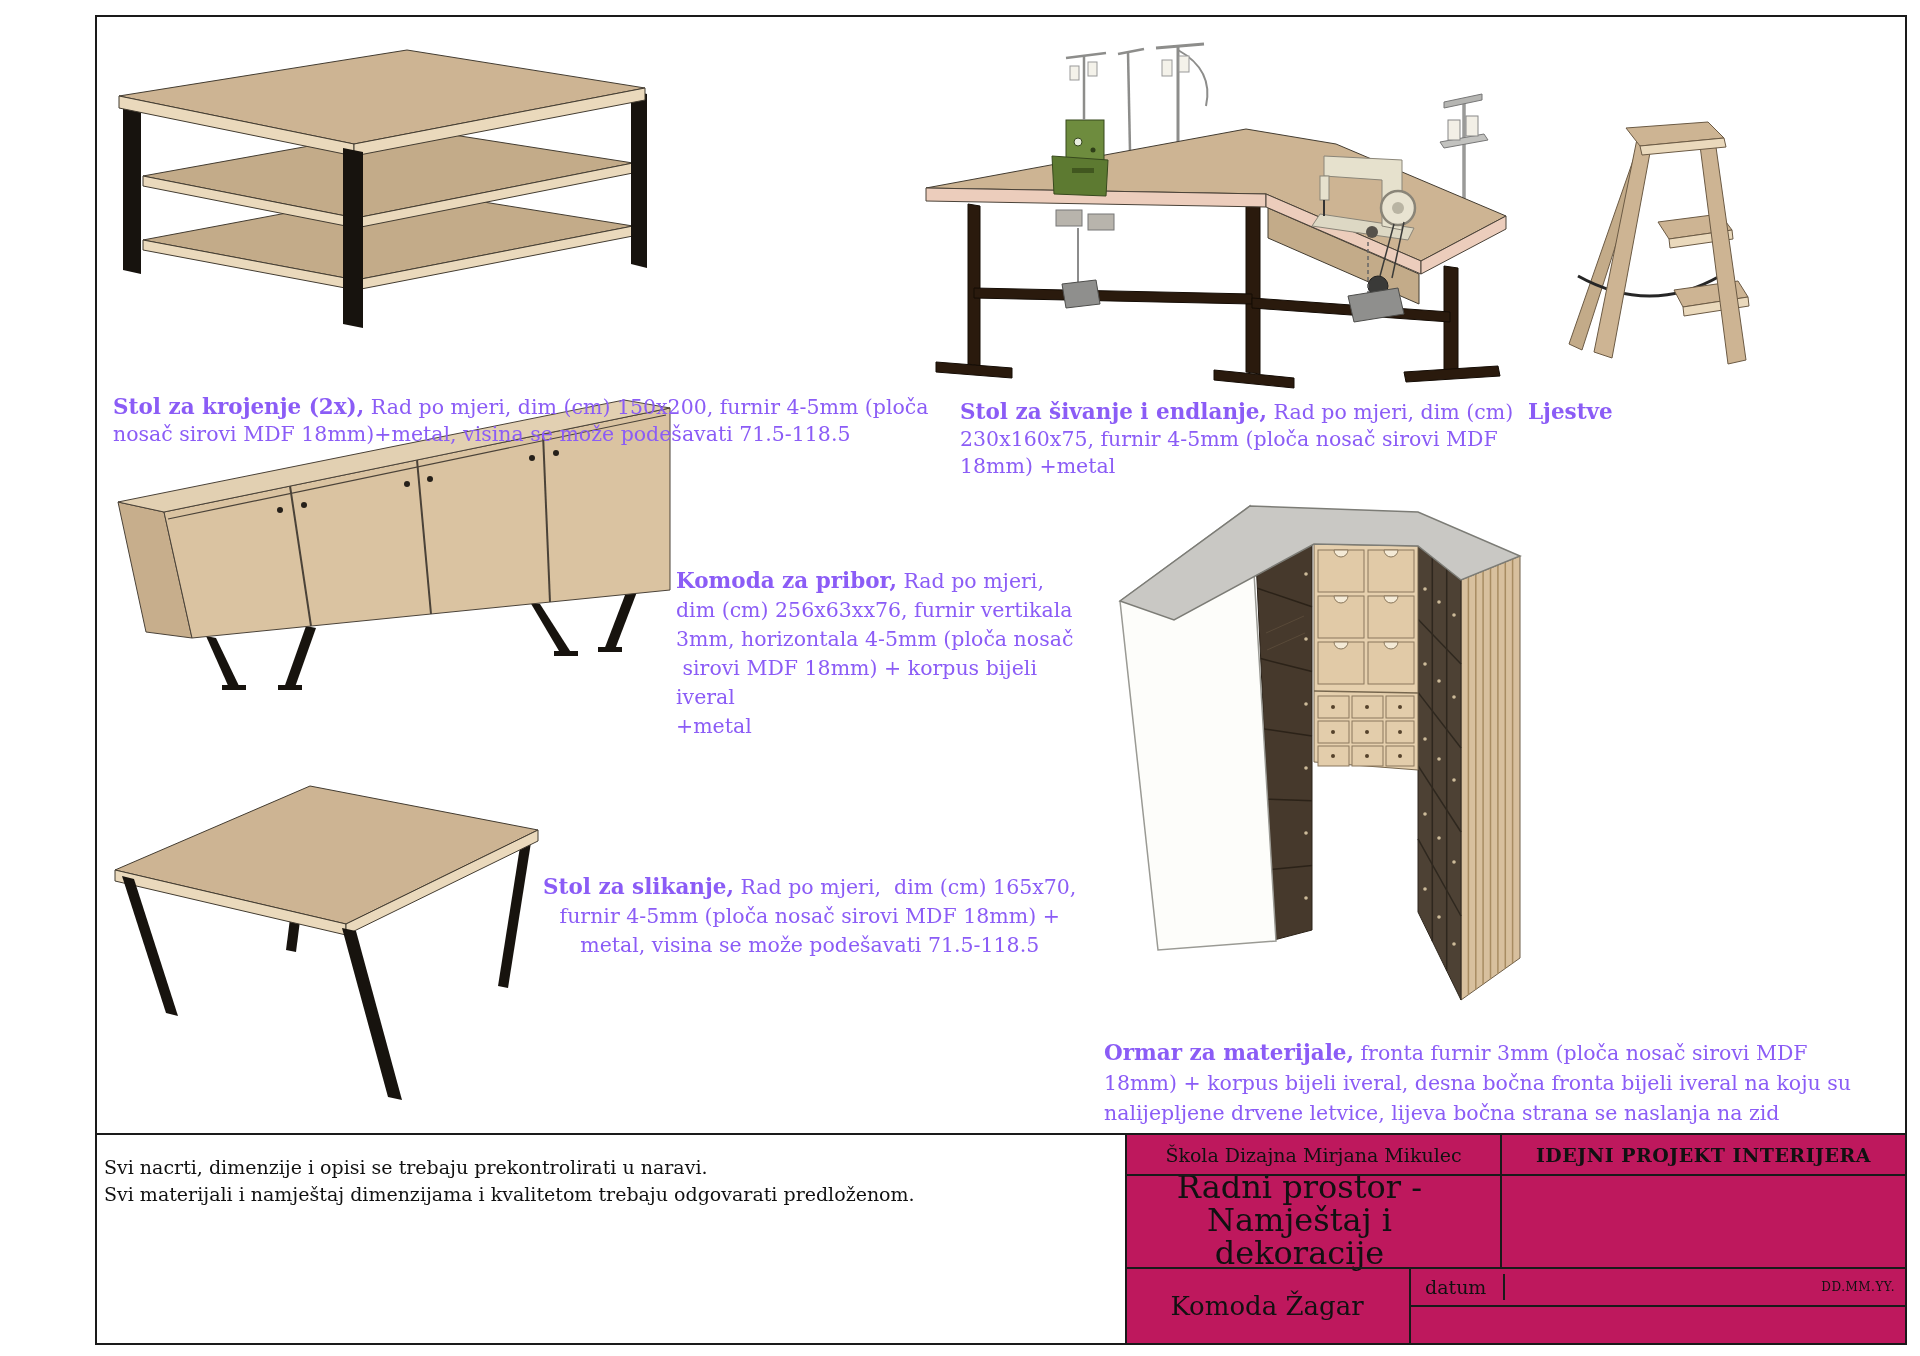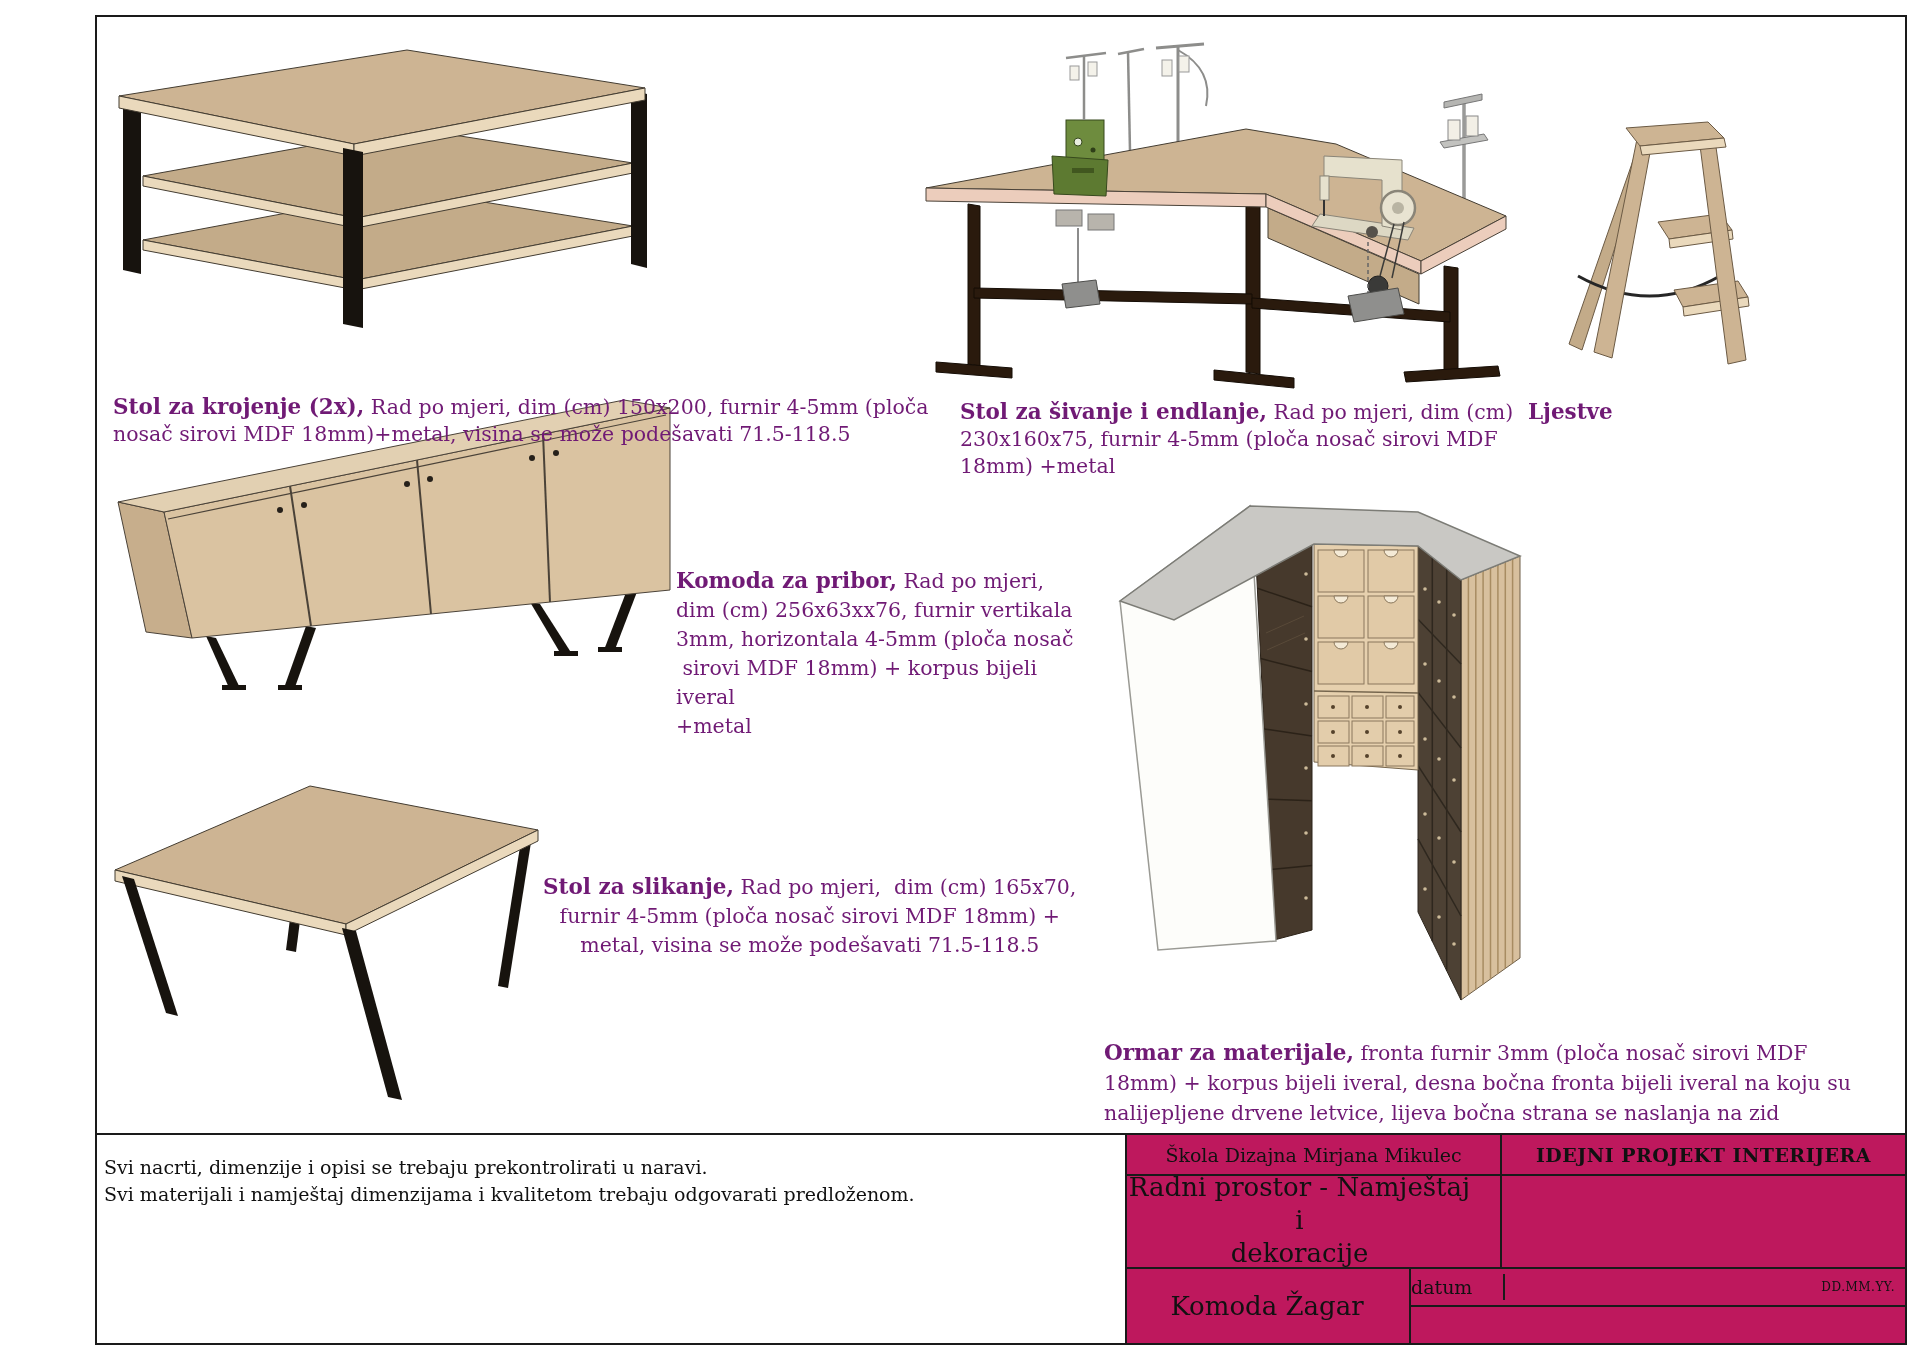--- a/index.html
+++ b/index.html
@@ -7,38 +7,38 @@
     --metal:#17130e; --darkwood:#2a1a0d; --pinkedge:#eccdbc;
     --green:#5d7a31; --green2:#6e8c3e; --cream:#e6e1cd;
     --graytop:#c9c8c4; --whitepanel:#fdfdfa; --darkfront:#4d4134; --slat:#d8c09e;
     --ink:#111111;
   }
   *{margin:0;padding:0;box-sizing:border-box;}
   html,body{width:1920px;height:1356px;background:#ffffff;overflow:hidden;}
   body{font-family:"DejaVu Serif","Liberation Serif",serif;color:var(--ink);position:relative;}
   .frame{position:absolute;left:95px;top:15px;width:1812px;height:1330px;border:2px solid #1a1a1a;background:#fff;}
   .fig{position:absolute;}
-  .caption{position:absolute;white-space:pre;font-size:20.5px;line-height:27px;color:#701a75;}
+  .caption{position:absolute;white-space:pre;font-size:20.5px;line-height:27px;color:#8b5cf6;}
   .cap-bold{font-weight:bold;font-size:21.5px;}
   .cap-lh29{line-height:29px;}
   .cap-lh30{line-height:30px;}
   .notes{position:absolute;left:104px;top:1154px;font-size:19px;line-height:27px;white-space:pre;}
   .hsep{position:absolute;left:95px;top:1133px;width:1032px;height:2px;background:#1a1a1a;}
   
   .tblock{position:absolute;left:1125px;top:1133px;width:782px;height:212px;border:2px solid #1a1a1a;background:#be185d;}
   .tcell{position:absolute;display:flex;align-items:center;justify-content:center;text-align:center;}
   .tline{position:absolute;background:#1a1a1a;}
   .t-school{left:0;top:0;width:373px;height:39px;font-size:19px;}
   .t-ptype{left:375px;top:0;width:403px;height:39px;font-size:19px;font-weight:bold;letter-spacing:.5px;}
-  .t-title{left:0;top:41px;width:345px;height:89px;font-size:26px;line-height:33px;white-space:pre-line;}
+  .t-title{left:0;top:41px;width:345px;height:89px;font-size:32px;line-height:33px;white-space:pre-line;}
   .t-author{left:0;top:134px;width:280px;height:74px;font-size:26px;}
   .t-sub{position:absolute;display:flex;align-items:center;font-size:19px;}
   .t-datum{left:284px;top:134px;width:494px;height:36px;}
   .t-lista{left:284px;top:172px;width:494px;height:36px;}
-  .t-sub .lbl{width:92px;}
+  .t-sub .lbl{padding-left:14px;width:92px;}
   .t-sub .tick{width:2px;height:26px;background:#1a1a1a;}
   .t-sub .val{flex:1;text-align:right;padding-right:10px;font-size:12px;letter-spacing:.5px;padding-left:40px;}
   
   .woodtop{fill:var(--wood);stroke:#433c31;stroke-width:1;}
   .woodmid{fill:var(--woodmid);stroke:#433c31;stroke-width:1;}
   .woodedge{fill:var(--woodedge);stroke:#433c31;stroke-width:1;}
   .woodlight{fill:var(--woodlight);stroke:#4a4238;stroke-width:1;}
   .metal{fill:var(--metal);stroke:none;}
   .dkw{fill:var(--darkwood);stroke:#140c05;stroke-width:1;}
   .pinkedge{fill:var(--pinkedge);stroke:#4a4238;stroke-width:1;}

